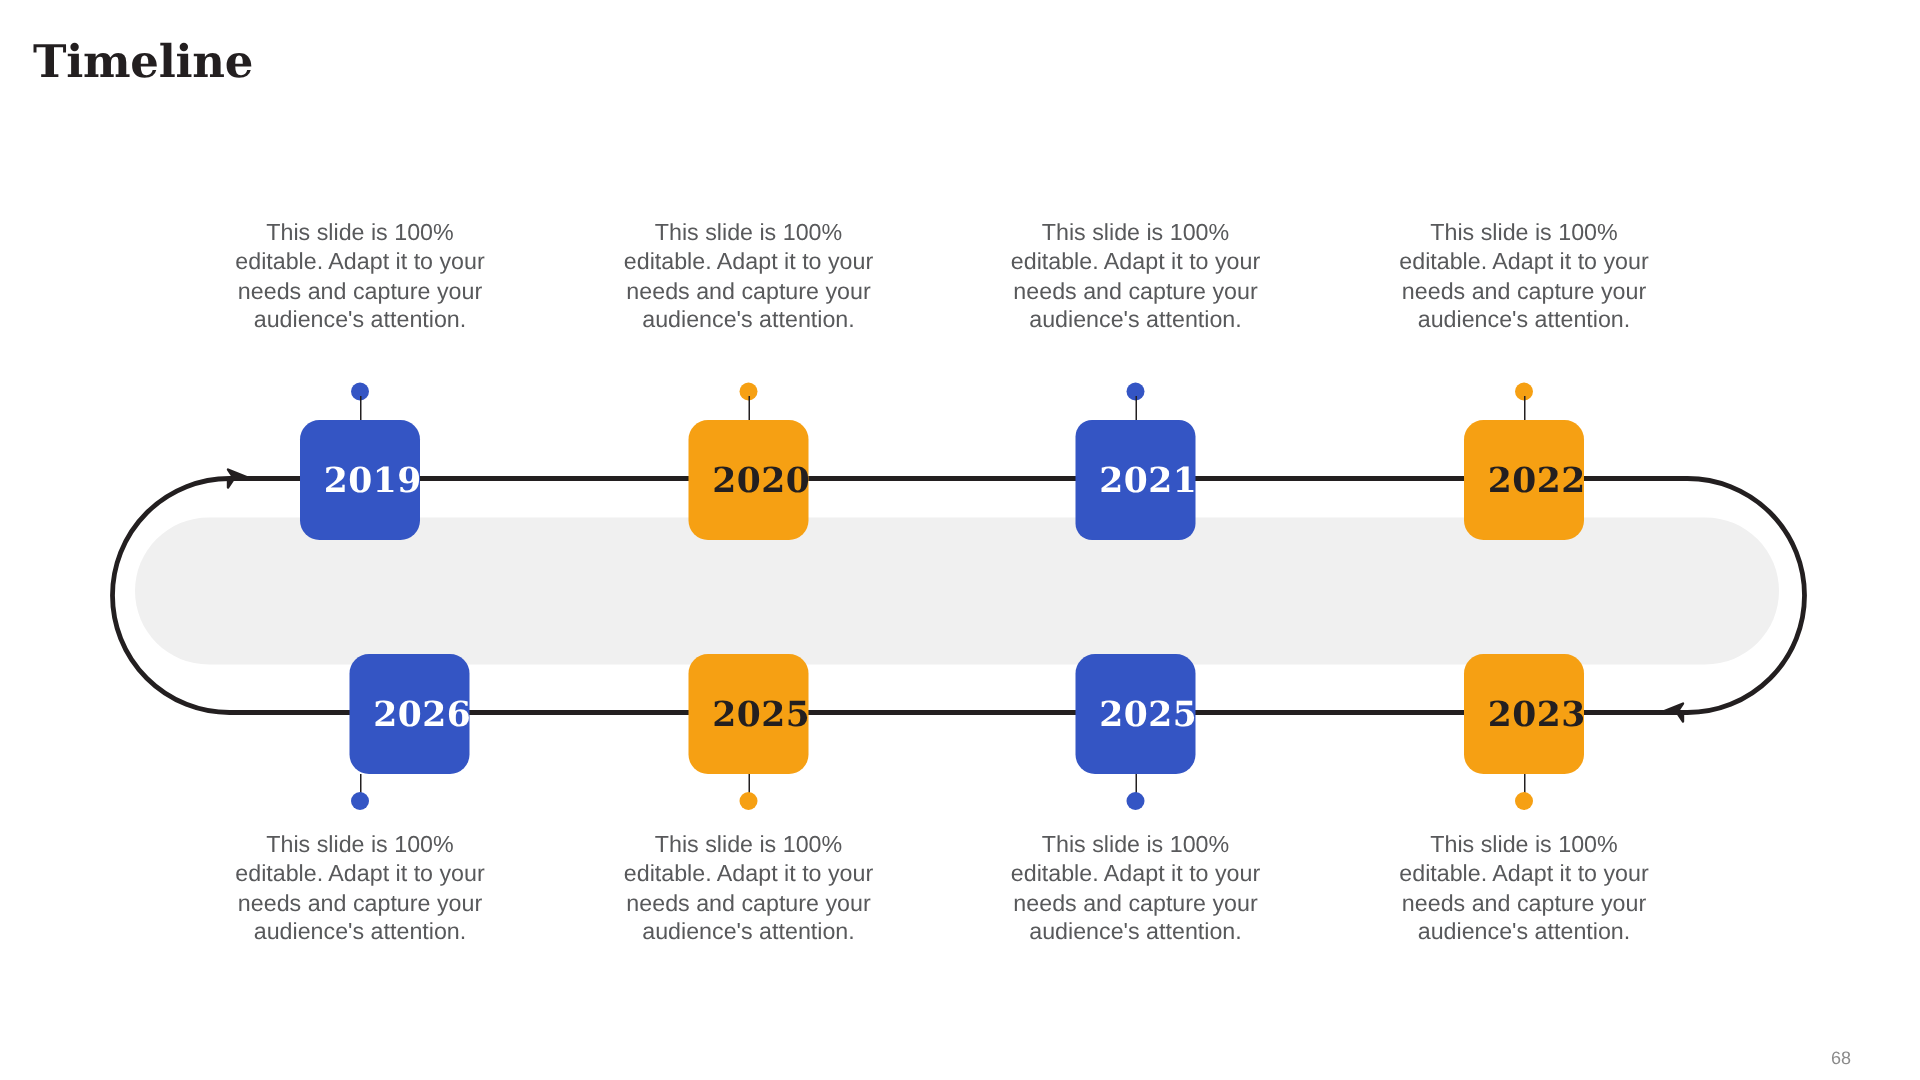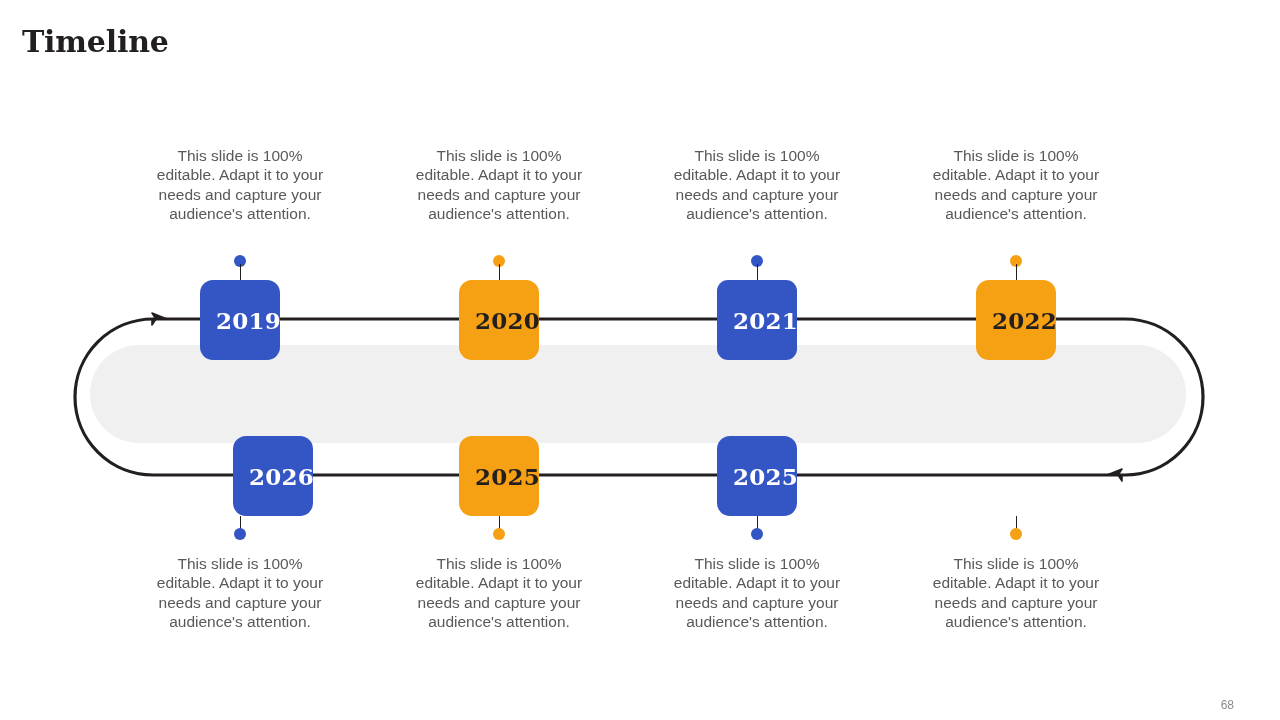--- a/index.html
+++ b/index.html
@@ -146,19 +146,20 @@
   <div class="node amber" style="left:459px; top:436px;">2025</div>
   <div class="stem" style="left:499px; top:516px; height:17px;"></div>
   <div class="stem-dot amber" style="left:493px; top:528px;"></div>
   <div class="desc" style="left:410px; top:554px;">This slide is 100% editable. Adapt it to your needs and capture your audience's attention.</div>
 
   <div class="node blue" style="left:717px; top:436px;">2025</div>
   <div class="stem" style="left:757px; top:516px; height:17px;"></div>
   <div class="stem-dot blue" style="left:751px; top:528px;"></div>
   <div class="desc" style="left:668px; top:554px;">This slide is 100% editable. Adapt it to your needs and capture your audience's attention.</div>
 
+  <div class="node amber" style="left:976px; top:436px;">2023</div>
   <div class="stem" style="left:1016px; top:516px; height:17px;"></div>
   <div class="stem-dot amber" style="left:1010px; top:528px;"></div>
   <div class="desc" style="left:927px; top:554px;">This slide is 100% editable. Adapt it to your needs and capture your audience's attention.</div>
 
   <div id="page-number">68</div>
 
 </div>
 
 </body></html>

